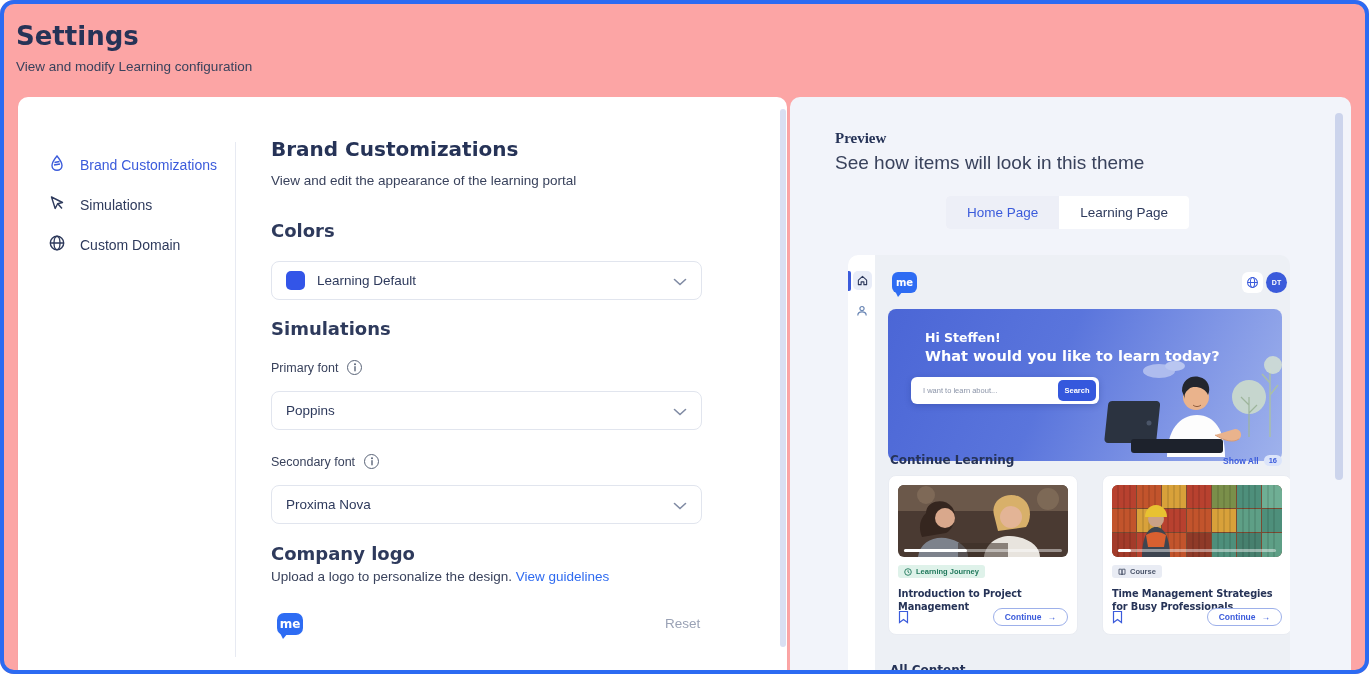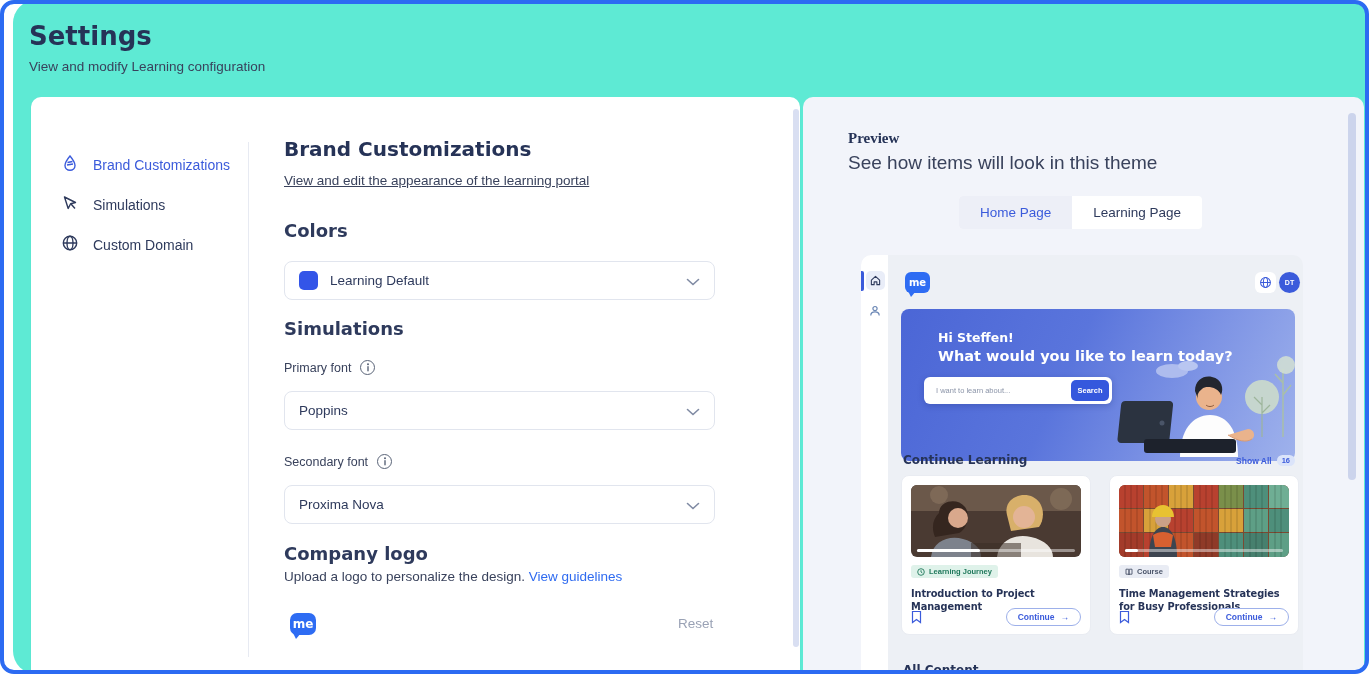--- a/index.html
+++ b/index.html
@@ -1,39 +1,39 @@
 <!DOCTYPE html>
 <html><head>
 <meta charset="utf-8">
 <style>
   html,body{margin:0;padding:0;width:1369px;height:674px;overflow:hidden;background:#fff;
     font-family:"Liberation Sans",sans-serif;}
   *{box-sizing:border-box;}
-  .frame{position:absolute;inset:0;background:#5eead4;overflow:hidden;border-radius:23px;margin-left:13px;}
+  .frame{position:absolute;inset:0;background:#fca5a5;overflow:hidden;border-radius:14px;}
   .border-ring{position:absolute;inset:0;border:4px solid #2c6bf2;border-radius:14px;pointer-events:none;z-index:99;}
 
   
   .page-title{position:absolute;left:16px;top:21px;font-family:"DejaVu Sans",sans-serif;
     font-size:26px;font-weight:bold;color:#263357;}
   .page-subtitle{position:absolute;left:16px;top:59px;font-size:13.5px;color:#39425c;}
 
   
   .left-card{position:absolute;left:18px;top:97px;width:769px;height:600px;background:#fff;
     border-radius:10px;box-shadow:0 1px 2px rgba(40,60,120,.05);}
   .left-scrollbar{position:absolute;right:1px;top:12px;width:6px;height:538px;background:#d9dff2;border-radius:3px;}
   .nav-divider{position:absolute;left:217px;top:45px;width:1px;height:515px;background:#e7eaf2;}
   .nav-item{position:absolute;left:30px;display:flex;align-items:center;gap:14px;
     font-size:14px;color:#2e3a5c;cursor:pointer;white-space:nowrap;}
   .nav-item.active{color:#3b5bdb;}
   .nav-item svg{flex:0 0 auto;}
 
   .content{position:absolute;left:253px;top:0;width:431px;height:100%;}
   .content-title{position:absolute;left:0;top:40px;font-family:"DejaVu Sans",sans-serif;
     font-size:20px;font-weight:bold;color:#263357;}
-  .content-sub{position:absolute;left:0;top:76px;font-size:13.5px;color:#39425c;text-decoration:underline;}
+  .content-sub{position:absolute;left:0;top:76px;font-size:13.5px;color:#39425c;}
   .sec-label{position:absolute;left:0;font-size:18px;font-weight:bold;color:#2e3a5c;
     font-family:"DejaVu Sans",sans-serif;}
   .field-label{position:absolute;left:0;font-size:12.5px;color:#39425c;display:flex;align-items:center;gap:9px;}
   .info-icon{width:15px;height:15px;border:1.2px solid #5a6478;border-radius:50%;
     display:inline-flex;align-items:center;justify-content:center;}
   .dropdown{position:absolute;left:0;width:431px;height:39px;background:#fff;border:1px solid #e1e5ee;
     border-radius:8px;display:flex;align-items:center;padding:0 14px;cursor:pointer;}
   .dropdown .dd-label{font-size:13.5px;color:#2e3a5c;}
   .dd-chevron{margin-left:auto;}
   .swatch{width:19px;height:19px;border-radius:5px;margin-right:12px;}
@@ -94,21 +94,21 @@
     font-family:"Liberation Sans",sans-serif;}
   .banner-art{position:absolute;right:0;bottom:0;}
 
   .cl-title{position:absolute;left:42px;top:198px;font-family:"DejaVu Sans",sans-serif;
     font-size:12px;font-weight:bold;color:#263357;}
   .show-all-row{position:absolute;right:8px;top:200px;display:flex;align-items:center;gap:5px;}
   .show-all-link{font-size:8.5px;font-weight:bold;color:#3b5bdb;cursor:pointer;}
   .show-all-count{font-size:7.5px;font-weight:bold;color:#3b5bdb;background:#dbe4fa;
     padding:1px 5px;border-radius:7px;}
 
-  .cards-row{position:absolute;left:40px;top:220px;display:flex;gap:18px;}
+  .cards-row{position:absolute;left:40px;top:220px;display:flex;gap:24px;}
   .pcard{width:190px;height:160px;background:#fff;border:1px solid #e9ecf2;border-radius:8px;
     padding:9px;position:relative;}
   .pcard-img{width:170px;height:72px;border-radius:6px;overflow:hidden;position:relative;}
   .progress-track{position:absolute;left:6px;right:6px;bottom:5px;height:3px;
     background:rgba(255,255,255,.45);border-radius:2px;}
   .progress-fill{height:100%;background:#fff;border-radius:2px;}
   .pcard-badge{display:inline-flex;align-items:center;gap:4px;margin-top:8px;font-size:7.5px;
     padding:2px 6px;border-radius:3px;font-weight:bold;}
   .badge-journey{background:#dff2ea;color:#20795c;}
   .badge-course{background:#e9ecf4;color:#4c566b;}

